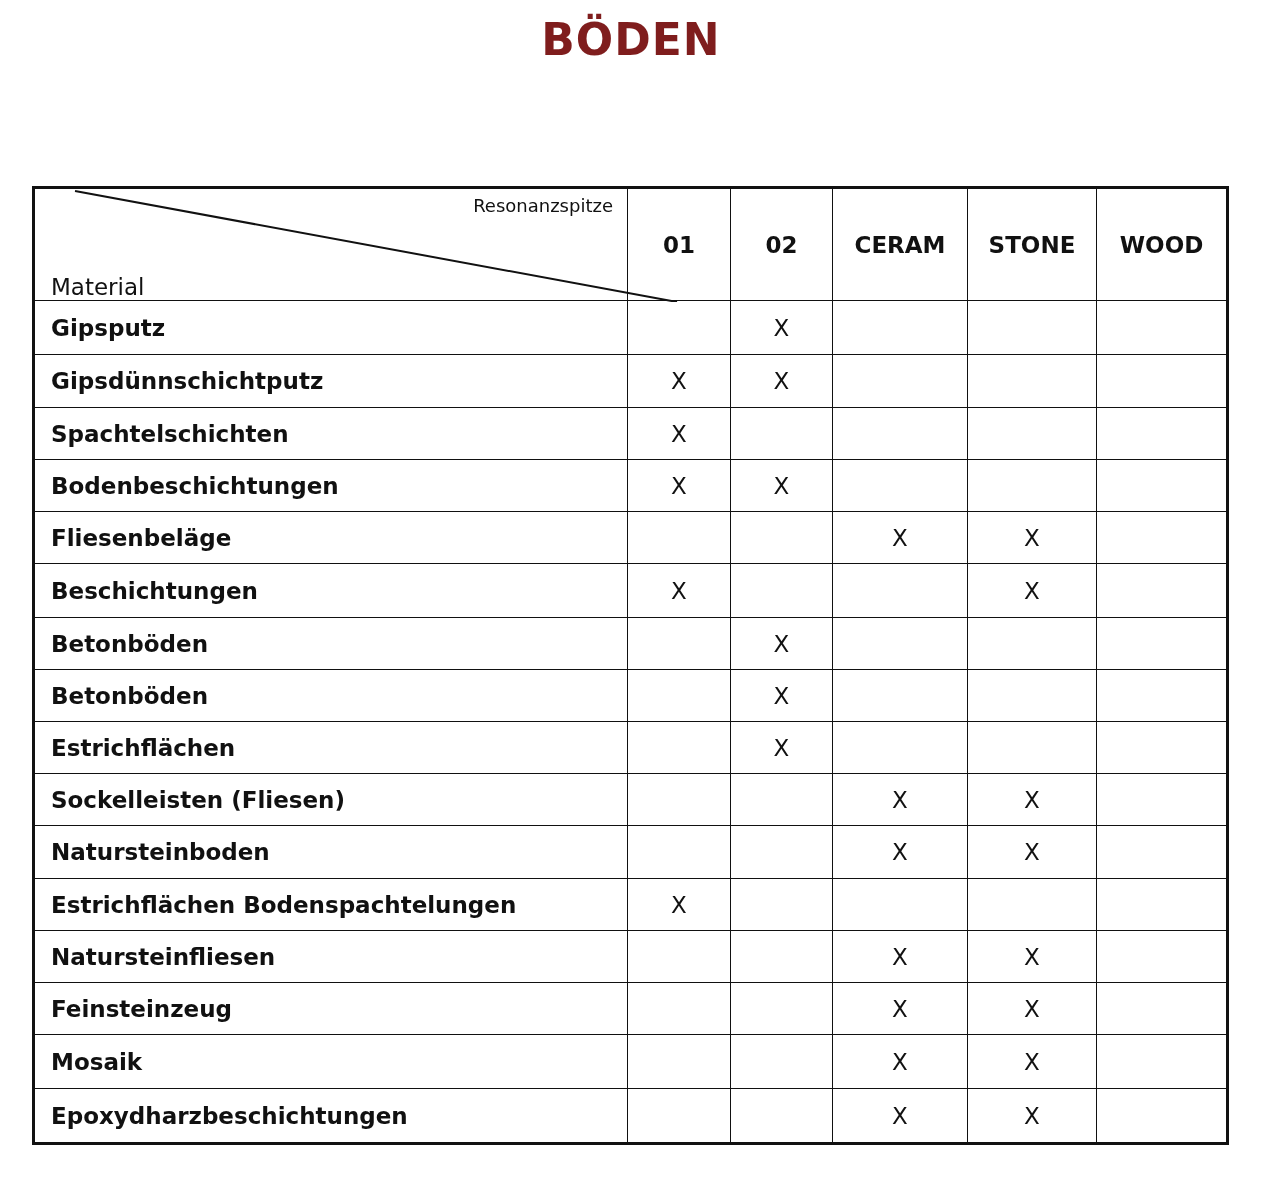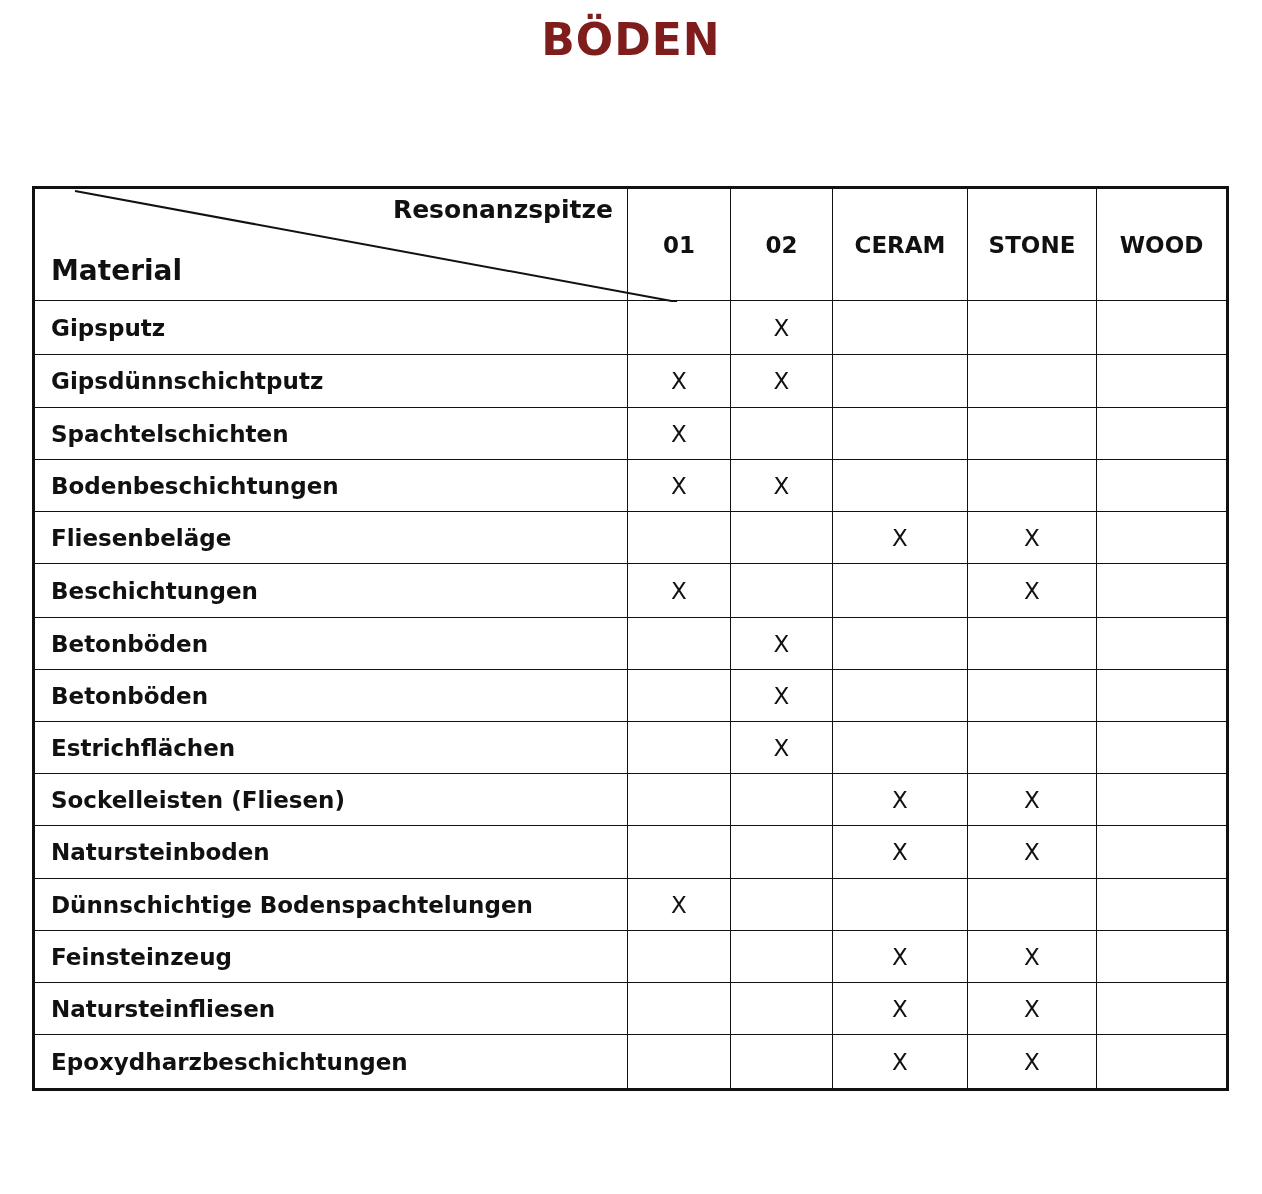--- a/index.html
+++ b/index.html
@@ -6,22 +6,22 @@
   body { width:1262px; height:1194px; position:relative; overflow:hidden;
          font-family:"DejaVu Sans","Liberation Sans",sans-serif; color:#111; }
   .title { position:absolute; left:0; width:1262px; top:14px; text-align:center;
            font-size:44px; font-weight:bold; letter-spacing:1px; color:#7f1d1d; }
   table { position:absolute; left:32px; top:186px; border-collapse:collapse;
           border:3px solid #111; table-layout:fixed; }
   td, th { border:1.5px solid #111; padding:0; }
   th { height:111px; font-size:23px; font-weight:bold; vertical-align:middle; }
   th.corner { position:relative; text-align:left; }
   .corner svg { position:absolute; left:0; top:0; }
-  .corner .res { position:absolute; right:14px; top:6px; font-size:25px; font-weight:bold; }
-  .corner .mat { position:absolute; left:16px; bottom:13px; font-size:28px; font-weight:bold; }
+  .corner .res { position:absolute; right:14px; top:6px; font-size:18px; font-weight:normal; }
+  .corner .mat { position:absolute; left:16px; bottom:0; font-size:23px; font-weight:normal; }
   td { height:50px; font-size:23px; }
   td.label { font-weight:bold; padding-left:16px; text-align:left; }
   td.mark { text-align:center; font-weight:normal; }
 </style>
 </head>
 <body>
 
 <div class="title">BÖDEN</div>
 
 <table>
@@ -132,37 +132,45 @@
       </tr>
       <tr>
         <td class="label" style="height: 52px;">Natursteinboden</td>
         <td class="mark"></td>
         <td class="mark"></td>
         <td class="mark">X</td>
         <td class="mark">X</td>
         <td class="mark"></td>
       </tr>
       <tr>
-        <td class="label" style="height: 51px;">Dünnschichtige Bodenspachtelungen</td>
+        <td class="label" style="height: 51px;">Estrichflächen Bodenspachtelungen</td>
         <td class="mark">X</td>
         <td class="mark"></td>
         <td class="mark"></td>
         <td class="mark"></td>
+        <td class="mark"></td>
+      </tr>
+      <tr>
+        <td class="label" style="height: 51px;">Natursteinfliesen</td>
+        <td class="mark"></td>
+        <td class="mark"></td>
+        <td class="mark">X</td>
+        <td class="mark">X</td>
         <td class="mark"></td>
       </tr>
       <tr>
         <td class="label" style="height: 51px;">Feinsteinzeug</td>
         <td class="mark"></td>
         <td class="mark"></td>
         <td class="mark">X</td>
         <td class="mark">X</td>
         <td class="mark"></td>
       </tr>
       <tr>
-        <td class="label" style="height: 51px;">Natursteinfliesen</td>
+        <td class="label" style="height: 53px;">Mosaik</td>
         <td class="mark"></td>
         <td class="mark"></td>
         <td class="mark">X</td>
         <td class="mark">X</td>
         <td class="mark"></td>
       </tr>
       <tr>
         <td class="label" style="height: 53px;">Epoxydharzbeschichtungen</td>
         <td class="mark"></td>
         <td class="mark"></td>

